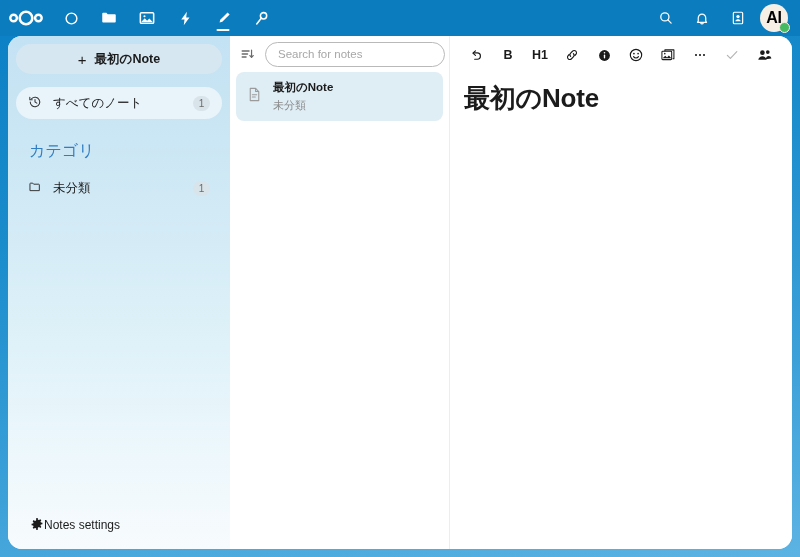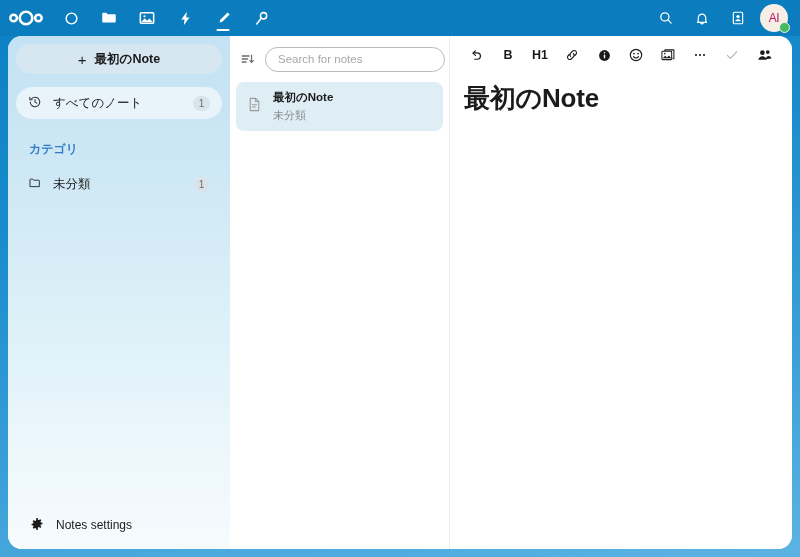--- a/index.html
+++ b/index.html
@@ -91,23 +91,23 @@
     justify-content: center;
     position: relative;
     cursor: pointer;
   }
 
   #avatar {
     width: 28px;
     height: 28px;
     border-radius: 50%;
     background: #f5efe6;
-    color: #be185d;
-    font-size: 12px;
-    font-weight: 400;
+    color: #000000;
+    font-size: 16px;
+    font-weight: 700;
     display: flex;
     align-items: center;
     justify-content: center;
     letter-spacing: -0.3px;
   }
 
   #avatar-status {
     position: absolute;
     right: 2px;
     bottom: 3px;
@@ -190,54 +190,53 @@
     min-width: 17px;
     height: 15px;
     display: flex;
     align-items: center;
     justify-content: center;
     padding: 0 4px;
   }
 
   #category-heading {
     margin: 22px 0 6px 13px;
-    font-size: 12px;
-    font-weight: 700;
+    font-size: 16px;
+    font-weight: 400;
     color: #2f7ec4;
   }
 
   #uncategorized-item { margin-top: 4px; }
 
   #notes-settings {
     margin-top: auto;
     margin-bottom: 8px;
     height: 32px;
     border-radius: 16px;
     display: flex;
     align-items: center;
     padding: 0 14px;
-    gap: 12px;
     font-size: 12px;
     color: #1b1b1b;
     cursor: pointer;
   }
 
   
   #notes-list {
     width: 220px;
     flex: 0 0 220px;
     height: 513px;
     background: #ffffff;
     border-right: 1px solid #ededed;
     display: flex;
     flex-direction: column;
   }
 
   #list-toolbar {
-    height: 46px;
+    height: 36px;
     display: flex;
     align-items: center;
     padding: 0 10px 0 6px;
     gap: 7px;
   }
 
   #sort-icon-btn {
     width: 22px;
     height: 22px;
     display: flex;

